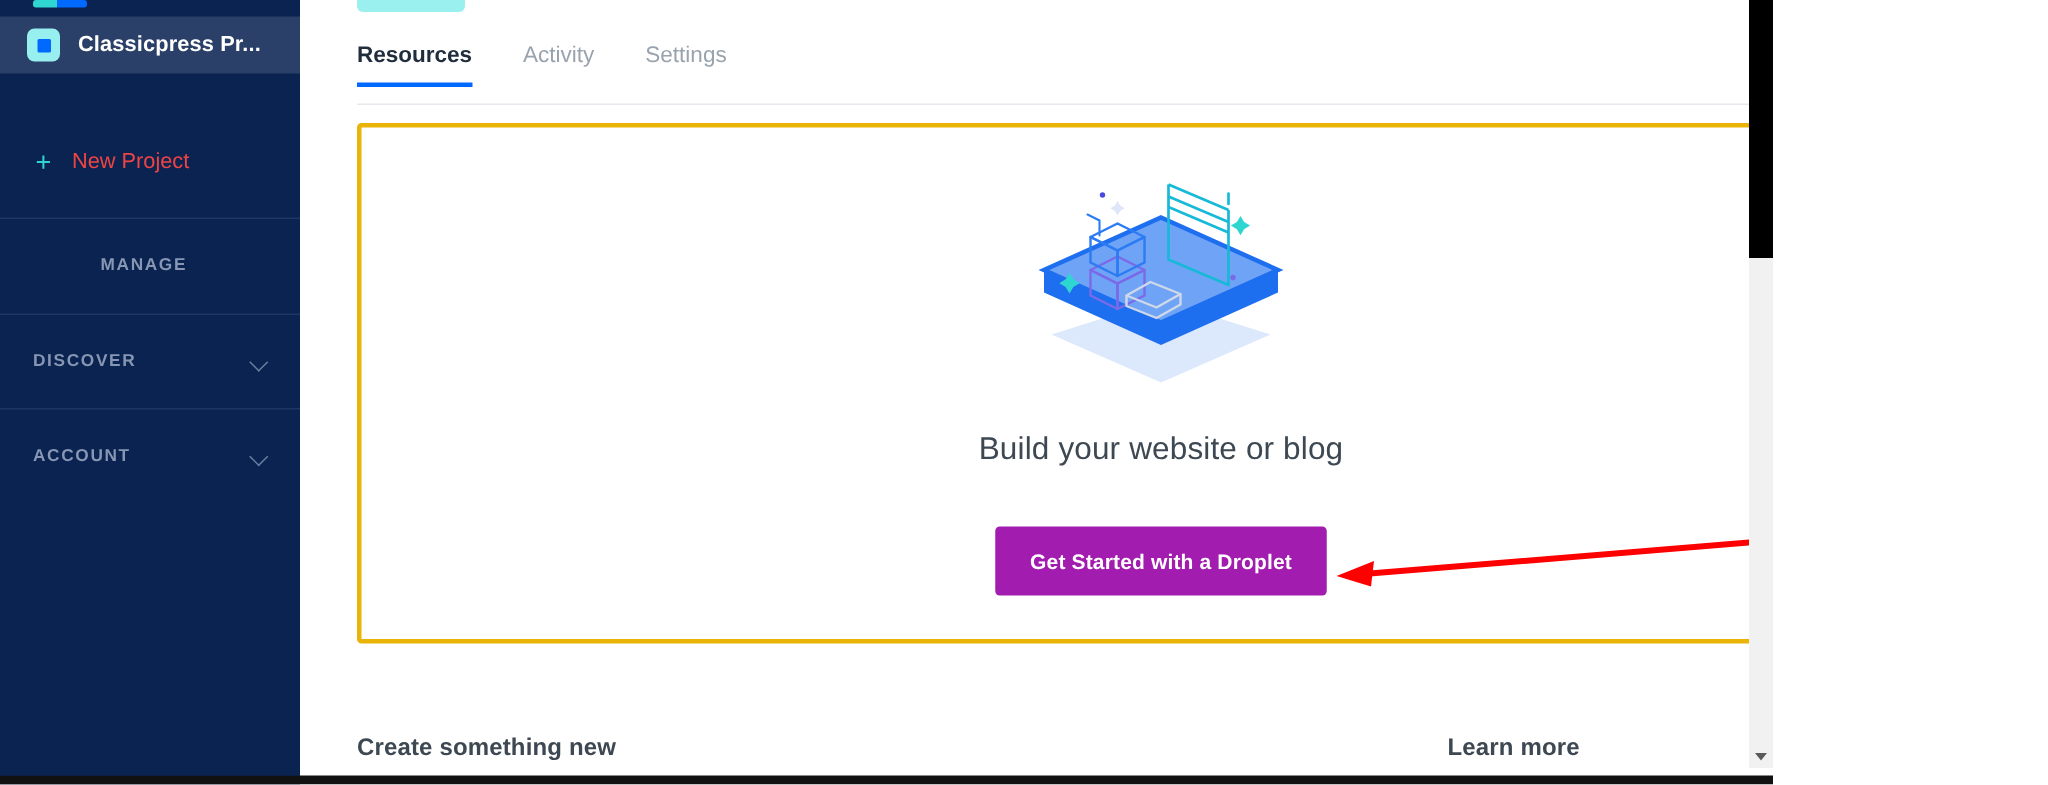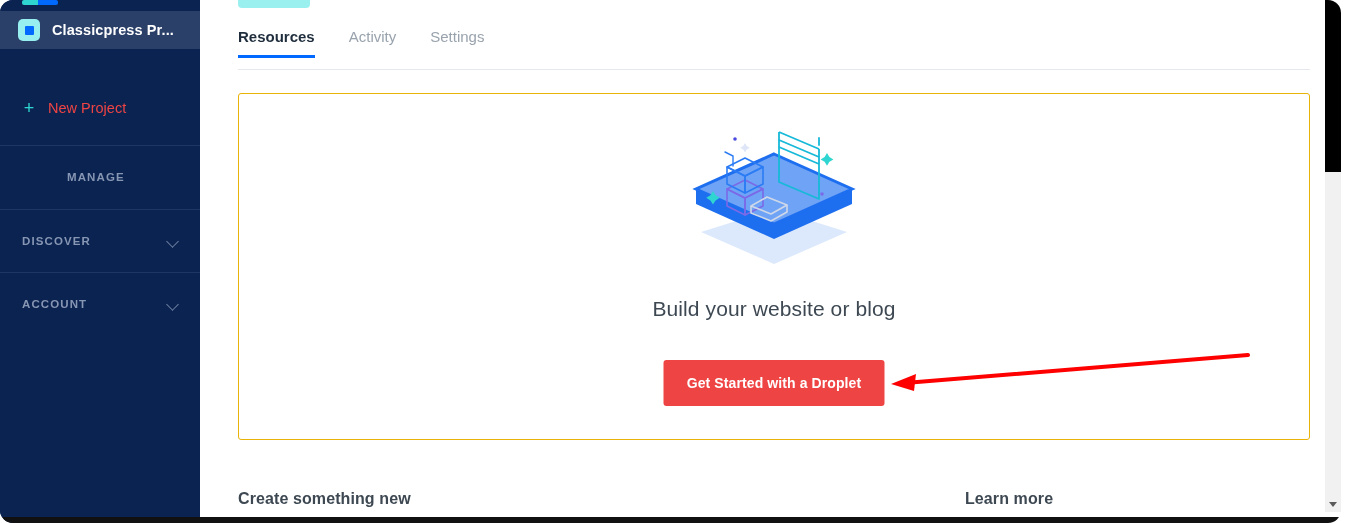--- a/index.html
+++ b/index.html
@@ -4,23 +4,22 @@
 <style>
   html, body {
     margin: 0; padding: 0;
     width: 1365px; height: 523px;
     overflow: hidden;
     background: #ffffff;
     font-family: "Liberation Sans", sans-serif;
   }
   #root {
     position: relative;
-    width: 1341px; height: 523px;
-    overflow: hidden;
-    border-radius: 13px;
+    width: 1182px; height: 523px;
+    overflow: hidden;
   }
 
   
   #sidebar {
     position: absolute;
     left: 0; top: 0;
     width: 200px; height: 523px;
     background: #0a2351;
     overflow: hidden;
   }
@@ -160,23 +159,23 @@
   }
   .tabs-rule {
     position: absolute;
     left: 38px; top: 69px;
     width: 1072px; height: 1px;
     background: #e5e8ec;
   }
 
   .card {
     position: absolute;
-    left: 38px; top: 93px;
+    left: 38px; top: 82px;
     width: 1072px; height: 347px;
-    border: 1px solid #eab308;
+    border: 3px solid #eab308;
     border-radius: 3px;
     box-sizing: border-box;
     background: #fff;
   }
   .illus {
     position: absolute;
     left: 50%; top: 20px;
     transform: translateX(-50%);
     width: 190px; height: 160px;
   }
@@ -186,21 +185,21 @@
     text-align: center;
     font-size: 21px;
     color: #3d4852;
     letter-spacing: .1px;
   }
   .cta {
     position: absolute;
     left: 50%; top: 266px;
     transform: translateX(-50%);
     width: 221px; height: 46px;
-    background: #ef4444;
+    background: #a21caf;
     border: none;
     border-radius: 3px;
     color: #ffffff;
     font-size: 14px;
     font-weight: bold;
     font-family: "Liberation Sans", sans-serif;
     cursor: pointer;
     letter-spacing: .1px;
   }
 

